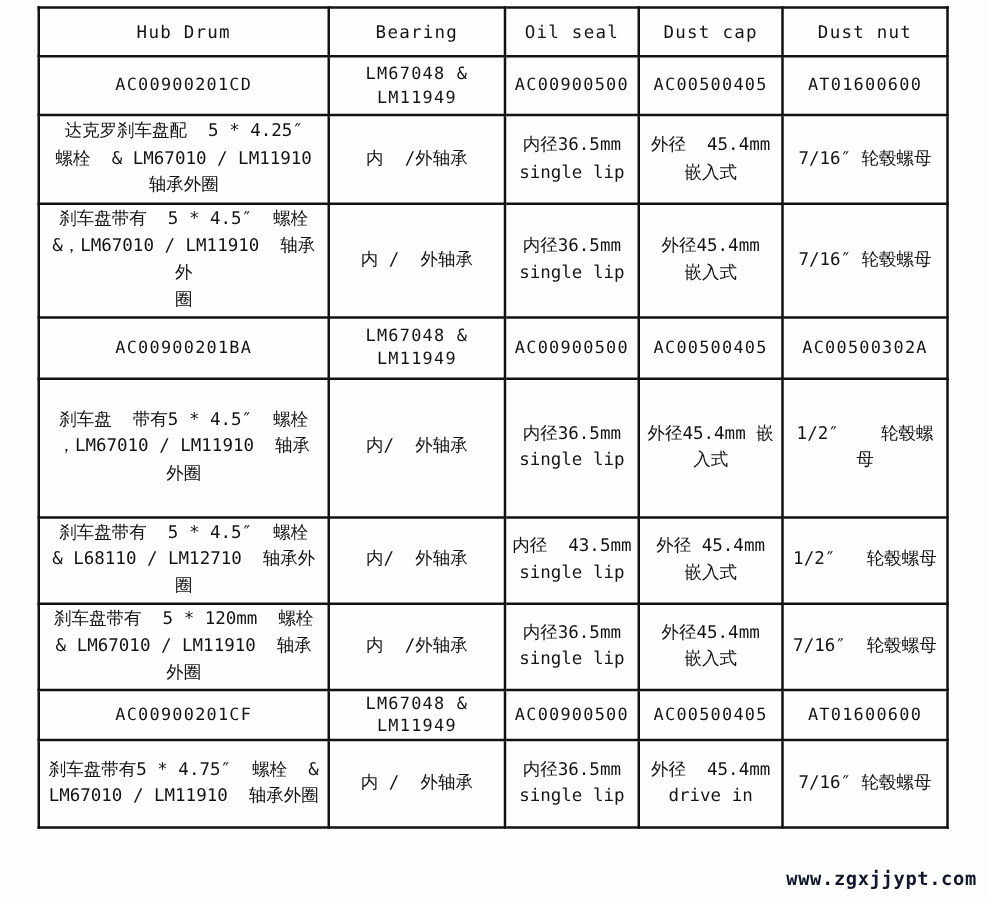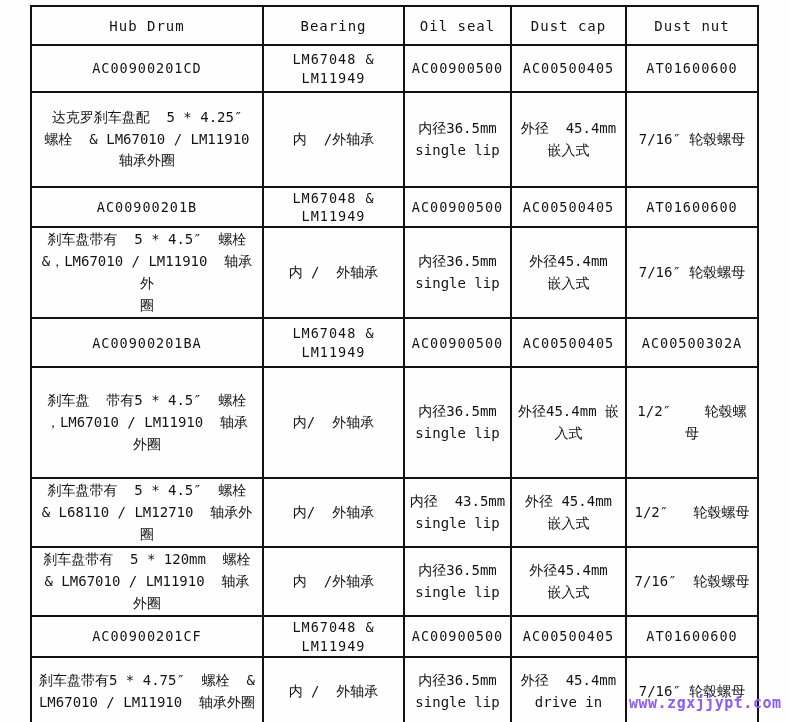--- a/index.html
+++ b/index.html
@@ -48,21 +48,21 @@
     font-size: 14px;
     line-height: 1.55;
   }
   .watermark {
     position: absolute;
     left: 629px;
     top: 694px;
     font-size: 15px;
     font-weight: bold;
     letter-spacing: 0.5px;
-    color: #8b5cf6;
+    color: #0f172a;
     white-space: nowrap;
   }
 </style>
 </head>
 <body>
 
 <div class="sheet">
   <table class="spec">
     <colgroup>
       <col style="width:232px">
@@ -82,40 +82,32 @@
 
       <tr class="part" style="height:47px">
         <td>AC00900201CD</td>
         <td>LM67048 &amp;
 LM11949</td>
         <td>AC00900500</td>
         <td>AC00500405</td>
         <td>AT01600600</td>
       </tr>
 
-      <tr class="desc" style="height:95px">
+      <tr class="desc" style="height:71px">
         <td>达克罗刹车盘配  5 * 4.25″
 螺栓  &amp; LM67010 / LM11910
 轴承外圈</td>
         <td>内  /外轴承</td>
         <td>内径36.5mm
 single lip</td>
         <td>外径  45.4mm
 嵌入式</td>
         <td>7/16″ 轮毂螺母</td>
       </tr>
 
-      <tr class="part" style="height:38px">
-        <td>AC00900201B</td>
-        <td>LM67048 &amp;
-LM11949</td>
-        <td>AC00900500</td>
-        <td>AC00500405</td>
-        <td>AT01600600</td>
-      </tr>
 
       <tr class="desc" style="height:67px">
         <td>刹车盘带有  5 * 4.5″  螺栓
 &amp;，LM67010 / LM11910  轴承外
 圈</td>
         <td>内 /  外轴承</td>
         <td>内径36.5mm
 single lip</td>
         <td>外径45.4mm
 嵌入式</td>

